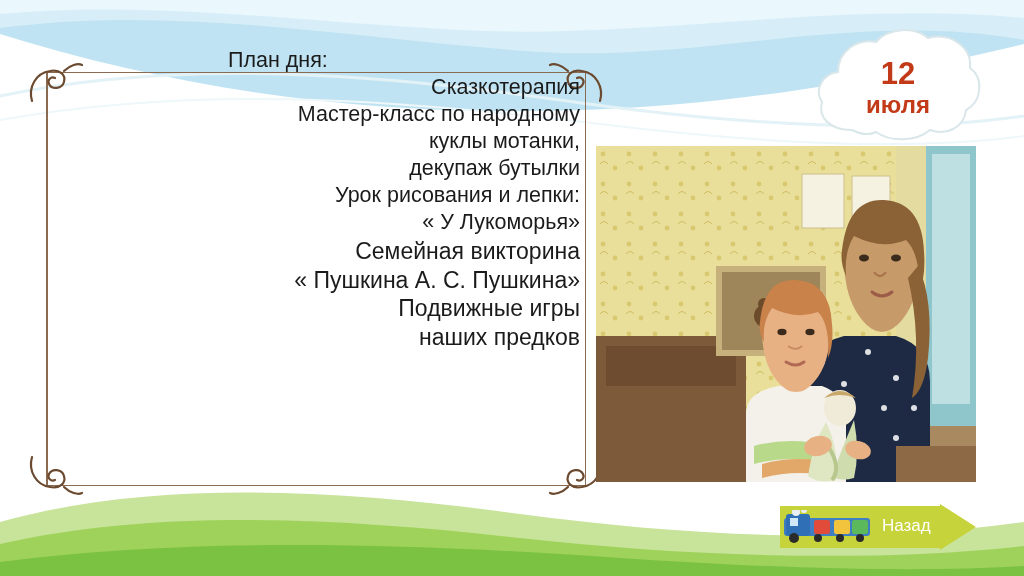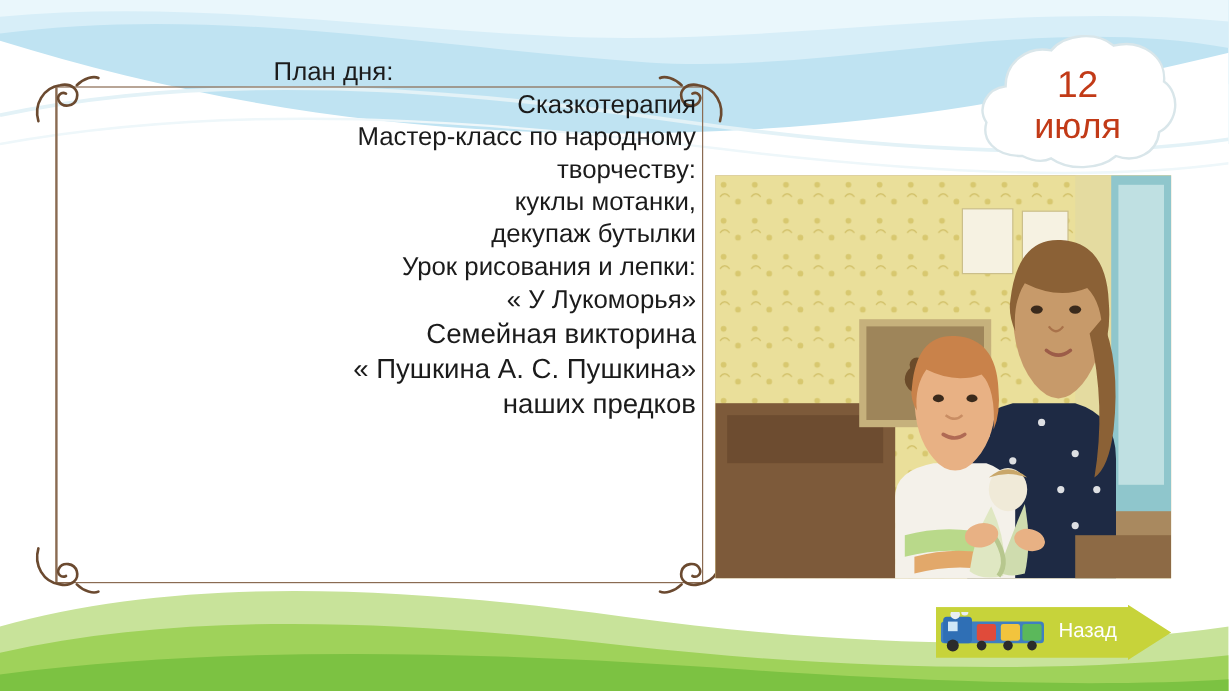--- a/index.html
+++ b/index.html
@@ -64,24 +64,24 @@
   .photo-svg{width:100%;height:100%;display:block;}
 
   
   .cloud{
     position:absolute;left:812px;top:26px;width:172px;height:124px;
   }
   .cloud svg{position:absolute;inset:0;width:100%;height:100%;}
   .cloud-text{
     position:absolute;inset:0;display:flex;flex-direction:column;
     align-items:center;justify-content:center;
-    color:#c23a17;font-weight:normal;line-height:1.12;
+    color:#c23a17;font-weight:bold;line-height:1.12;
   }
   .cloud-day{font-size:31px;}
-  .cloud-month{font-size:30px;}
+  .cloud-month{font-size:24px;}
 
   
   .back-wrap{
     position:absolute;left:780px;top:504px;width:196px;height:46px;padding-left:42px;
   }
   .arrow-bg{
     position:absolute;left:0;top:0;width:196px;height:46px;
   }
   .back-label{
     position:absolute;left:102px;top:12px;
@@ -141,27 +141,27 @@
           <path d="M8,52 C4,38 12,24 26,22 C36,20 42,26 40,33 C38,40 28,41 25,35 C23,31 27,27 31,29" fill="none" stroke="#6b4a30" stroke-width="2.2" stroke-linecap="round"></path>
           <path d="M40,22 C46,16 54,14 58,16" fill="none" stroke="#6b4a30" stroke-width="2.2" stroke-linecap="round"></path>
         </svg>
     </span>
   </div>
 
   <div class="text-block" id="plan-text">
       <div class="line first">План дня:</div>
       <div class="line">Сказкотерапия</div>
       <div class="line">Мастер-класс по народному</div>
-      <div class="line">творчеству:</div>
       <div class="line">куклы мотанки,</div>
       <div class="line">декупаж бутылки</div>
       <div class="line">Урок рисования и лепки:</div>
       <div class="line">« У Лукоморья»</div>
       <div class="line bold">Семейная викторина</div>
       <div class="line bold">« Пушкина А. С. Пушкина»</div>
+      <div class="line bold">Подвижные игры</div>
       <div class="line bold">наших предков</div>
     </div>
 
   <div class="photo">
     <svg class="photo-svg" viewBox="0 0 380 336" preserveAspectRatio="none">
       <defs>
         <pattern id="wallpaper" width="26" height="30" patternUnits="userSpaceOnUse">
           <rect width="26" height="30" fill="#eadf9a"></rect>
           <circle cx="7" cy="8" r="2.4" fill="#d8c86f"></circle>
           <circle cx="19" cy="22" r="2.4" fill="#d8c86f"></circle>

